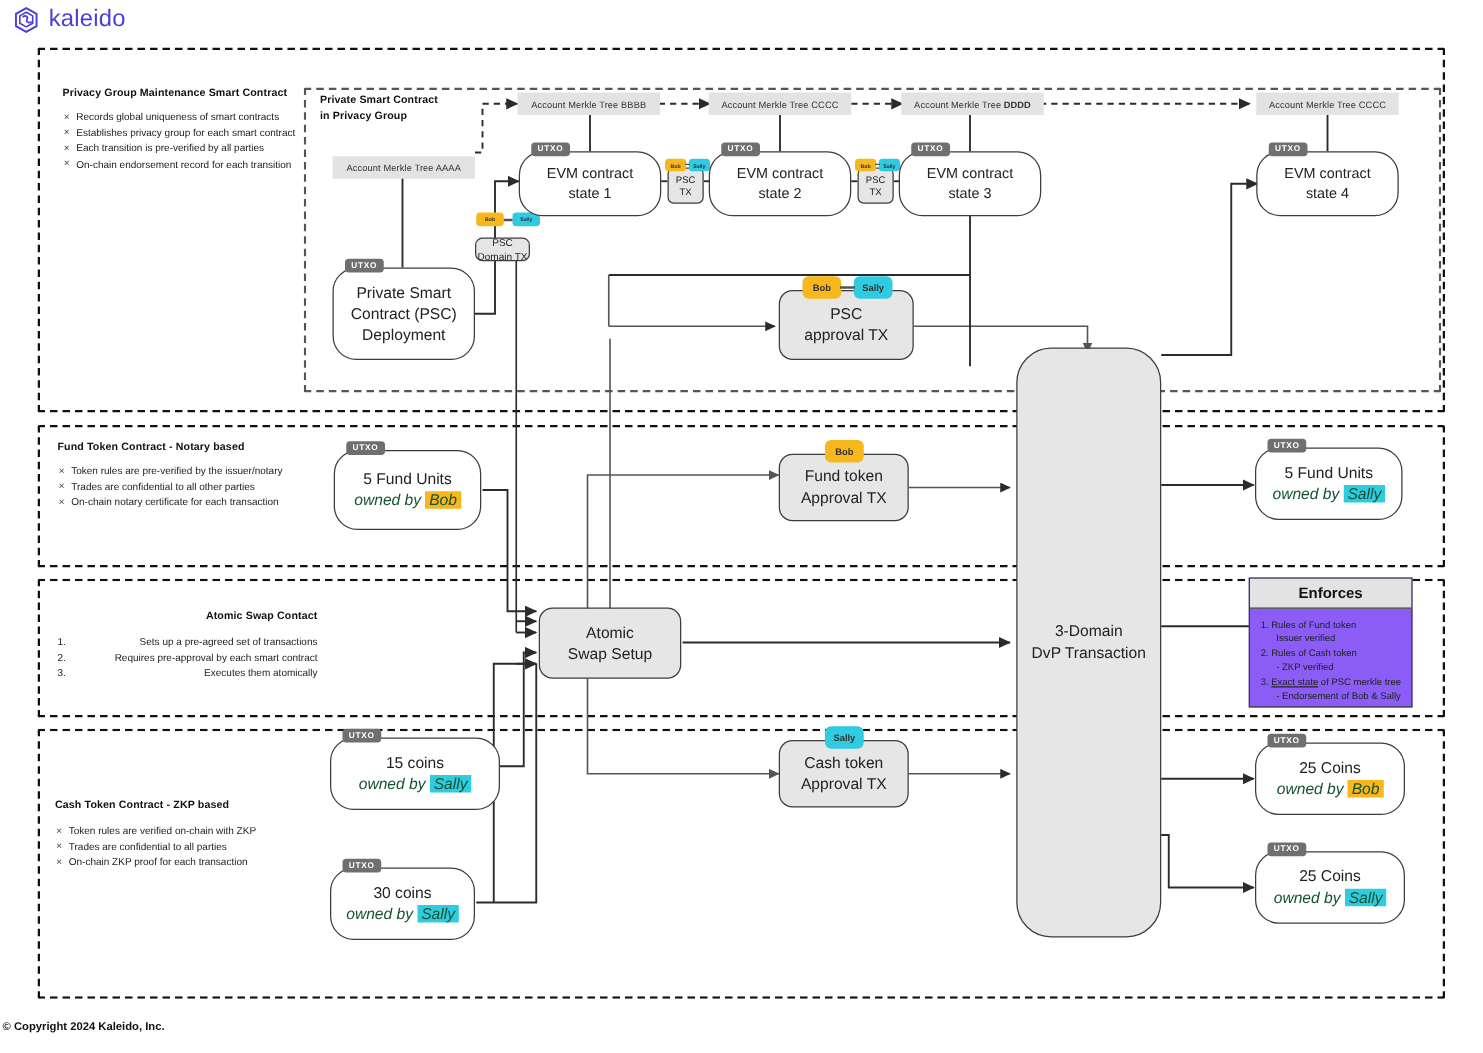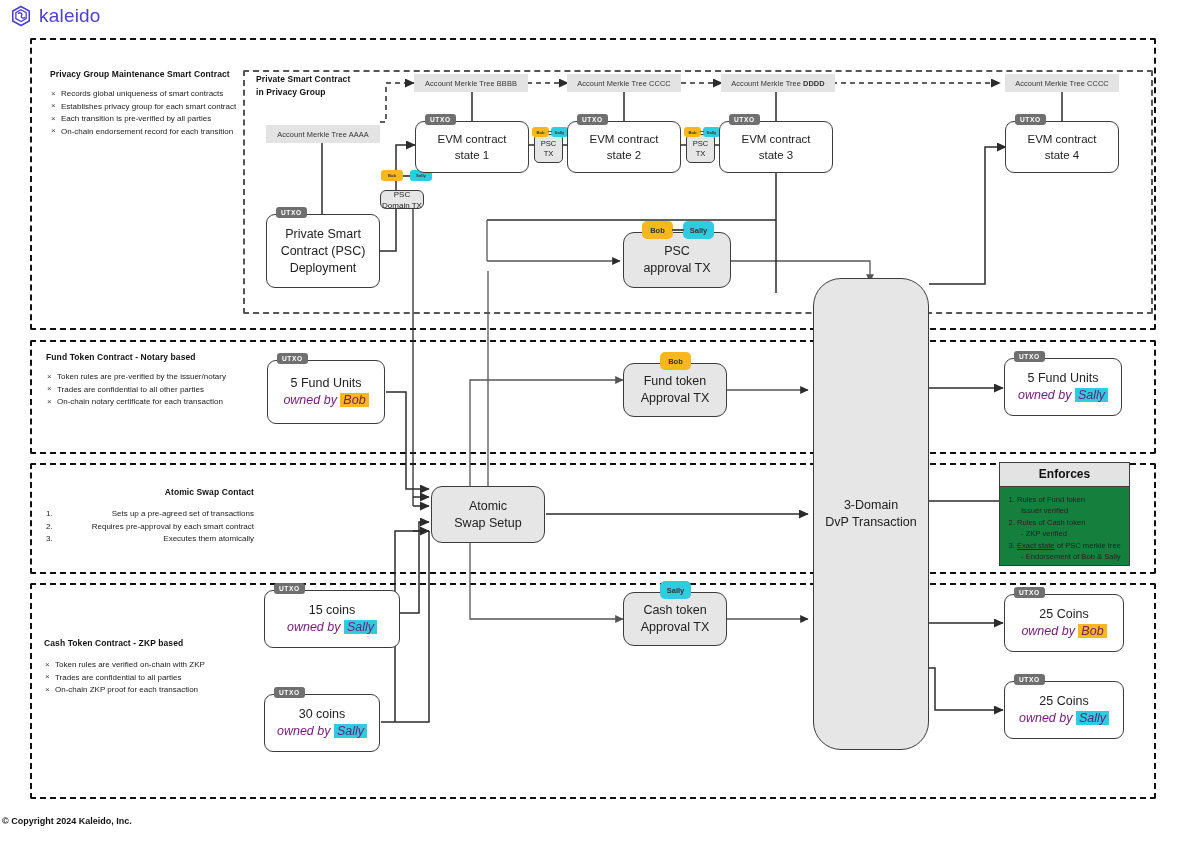--- a/index.html
+++ b/index.html
@@ -38,32 +38,32 @@
   
   .merkle{
     background:#e3e3e3;color:#333;font-size:7.4px;
     display:flex;align-items:center;justify-content:center;
     height:18px;text-align:center;white-space:nowrap;letter-spacing:.1px;
   }
   .merkle b{font-weight:bold;margin-left:2px;}
 
   
   .node{
-    background:#ffffff;border:1.6px solid #3c3c3c;border-radius:9px;
+    background:#ffffff;border:1.6px solid #3c3c3c;border-radius:19px;
     display:flex;flex-direction:column;align-items:center;justify-content:center;
     text-align:center;box-sizing:border-box;
   }
   .node .lines{font-size:12.5px;color:#222;line-height:17px;}
   .node.small .lines{font-size:11.5px;line-height:16px;}
   .utxo-tag{
     position:absolute;left:9px;top:-8px;background:#6f6f6f;color:#fff;
     font-size:6.6px;font-weight:bold;letter-spacing:.6px;
     padding:2px 5px 2px 5px;border-radius:3px;
   }
-  .owner{font-style:italic;font-size:12.5px;color:#701a75;}
+  .owner{font-style:italic;font-size:12.5px;color:#14532d;}
   .hl-bob{background:#F7B71D;padding:0 3px;font-style:italic;}
   .hl-sally{background:#2FCBE0;padding:0 3px;font-style:italic;}
 
   
   .gnode{
     background:#e6e6e6;border:1.6px solid #3c3c3c;border-radius:11px;
     display:flex;flex-direction:column;align-items:center;justify-content:center;
     text-align:center;box-sizing:border-box;font-size:12.5px;color:#222;line-height:17px;
   }
   .gnode.tiny{font-size:8px;line-height:11px;border-radius:6px;border-width:1.2px;}
@@ -73,21 +73,21 @@
   .badge{
     position:absolute;border-radius:5px;display:flex;align-items:center;justify-content:center;
     color:#333;font-size:7.5px;font-weight:600;
   }
   .badge.bob{background:#F7B71D;}
   .badge.sally{background:#2FCBE0;}
   .badge.sm{border-radius:3px;font-size:4.2px;font-weight:700;}
 
   
   #enforces{
-    background:#15803d;border:1.4px solid #3c3c3c;box-sizing:border-box;
+    background:#8b5cf6;border:1.4px solid #3c3c3c;box-sizing:border-box;
   }
   #enforces .hd{
     background:#e3e3e3;border-bottom:1.2px solid #3c3c3c;
     text-align:center;font-size:12px;font-weight:bold;color:#111;padding:4px 0 5px;
   }
   #enforces ol{margin:7px 0 0 0;padding:0 0 0 17px;list-style:decimal;}
   #enforces ol>li{font-size:7.6px;color:#222;line-height:11px;margin-bottom:1px;}
   #enforces .sub{font-size:7.6px;color:#222;line-height:11px;padding-left:4px;}
   #enforces .u{text-decoration:underline;}
 

